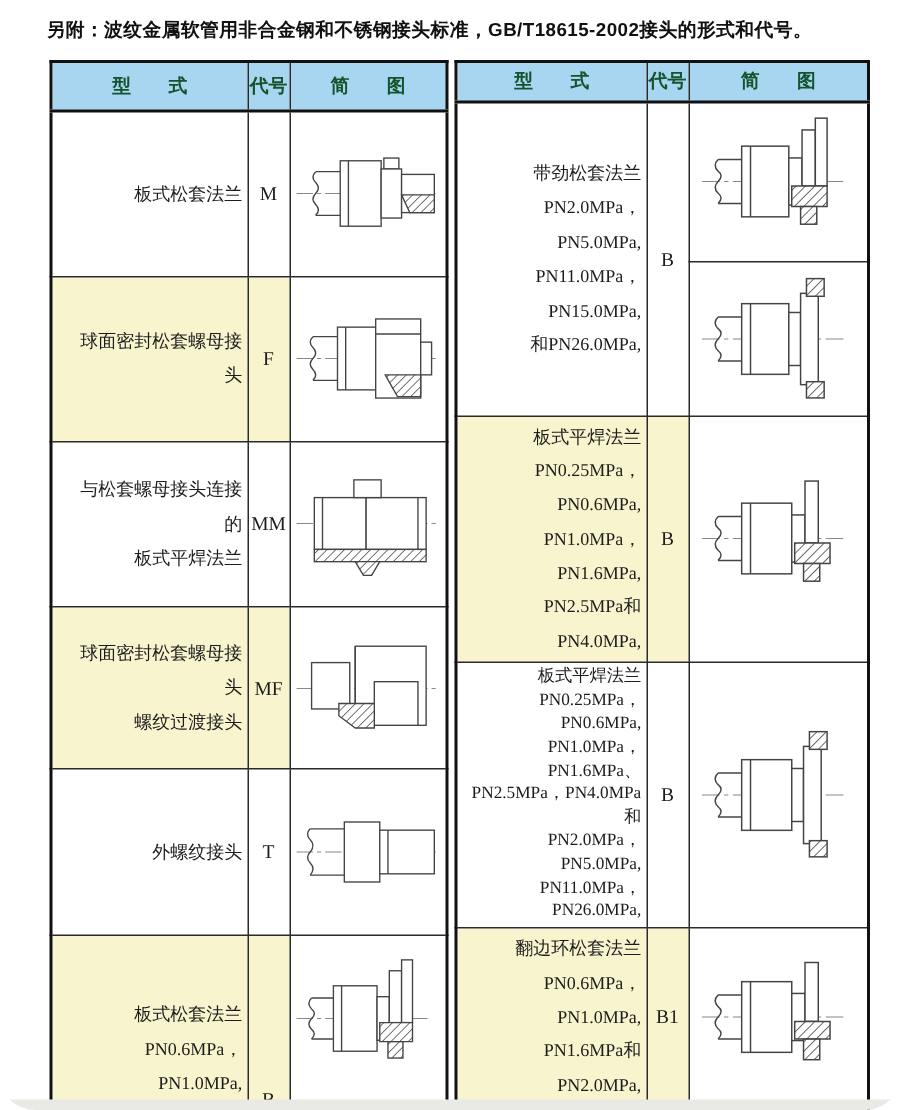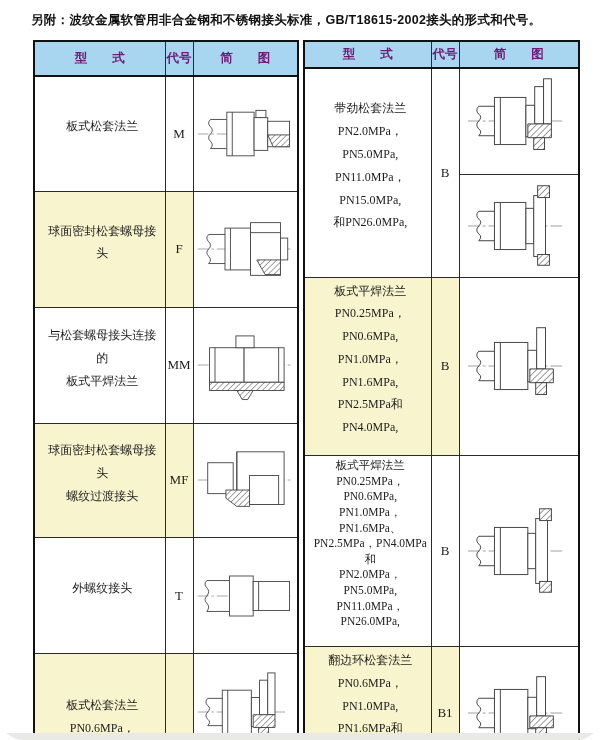--- a/index.html
+++ b/index.html
@@ -3,23 +3,23 @@
 <meta charset="utf-8">
 <style>
   html,body{margin:0;padding:0;background:#fff;}
   .page{position:relative;width:600px;height:740px;background:#ffffff;overflow:hidden;
         font-family:"Liberation Sans","DejaVu Sans",sans-serif;border-radius:23px;}
   .title{position:absolute;left:31px;top:12px;font-size:12.5px;font-weight:bold;
          color:#111;letter-spacing:.3px;white-space:nowrap;}
   .tables{position:absolute;left:33px;top:40px;display:flex;gap:4px;}
   table{border-collapse:collapse;table-layout:fixed;background:#fff;border:2px solid #111;}
   th,td{border:1.5px solid #2a2a2a;padding:0;overflow:hidden;}
-  th{background:#a8d6f0;font-size:12.5px;font-weight:bold;color:#701a75;
+  th{background:#a8d6f0;font-size:12.5px;font-weight:bold;color:#14532d;
      border-bottom:2.5px solid #111;text-align:center;}
-  .type-cell{text-align:center;vertical-align:middle;padding:2px 3px 16px 8px;
+  .type-cell{text-align:right;vertical-align:middle;padding:2px 3px 2px 8px;
              font-size:12px;line-height:1.9;white-space:pre-line;color:#1c1c1c;
              font-family:"Liberation Serif","DejaVu Serif",serif;}
   .tight{line-height:1.36;font-size:11.5px;}
   .code-cell{text-align:center;vertical-align:middle;font-size:13px;color:#1c1c1c;
              font-family:"Liberation Serif","DejaVu Serif",serif;}
   .dgm-cell{background:#fff;text-align:center;vertical-align:middle;}
   .hl{background:#f8f4cd;}
   .dgm{display:block;margin:0 auto;}
   .dgm .s{stroke:#444;stroke-width:1;fill:none;}
   .dgm .o{stroke:#444;stroke-width:1;fill:#fff;}

